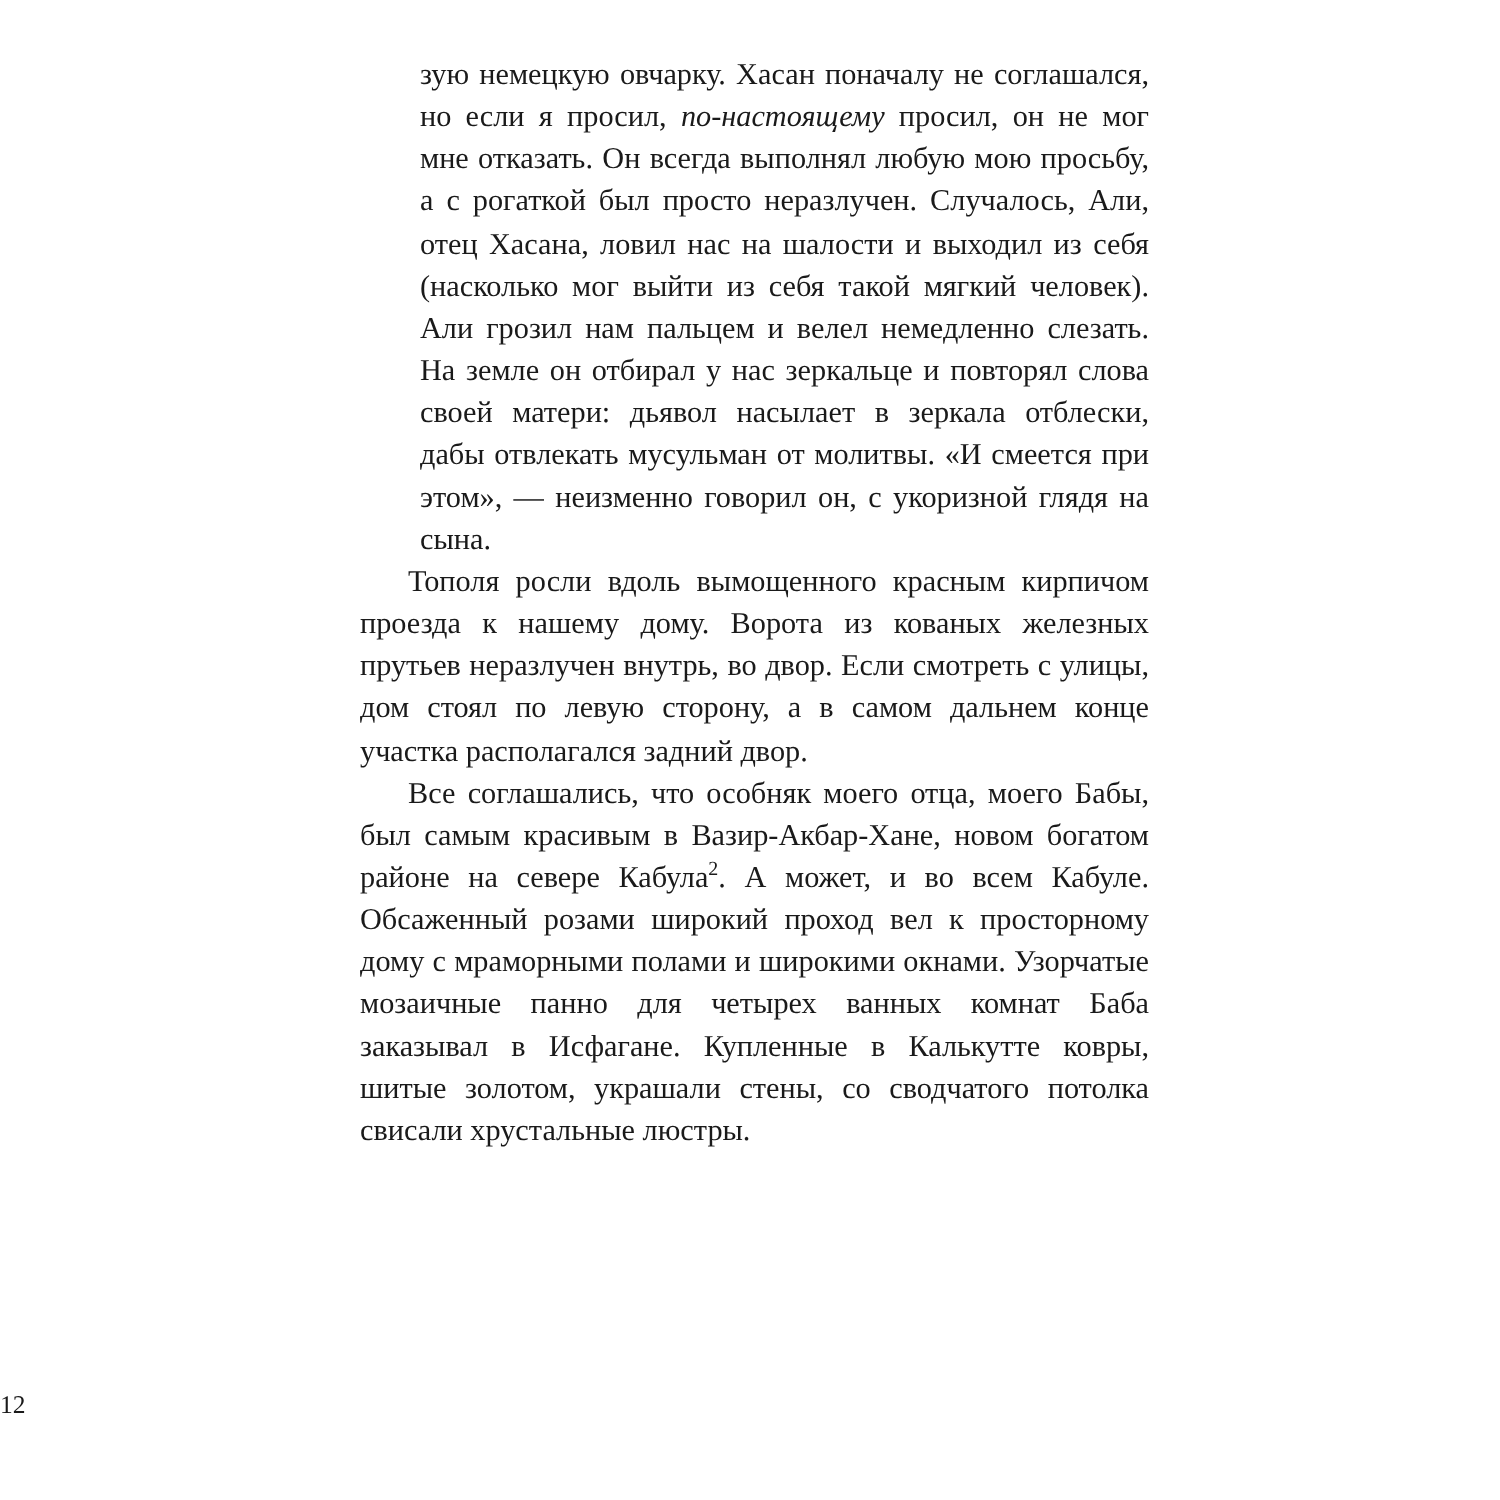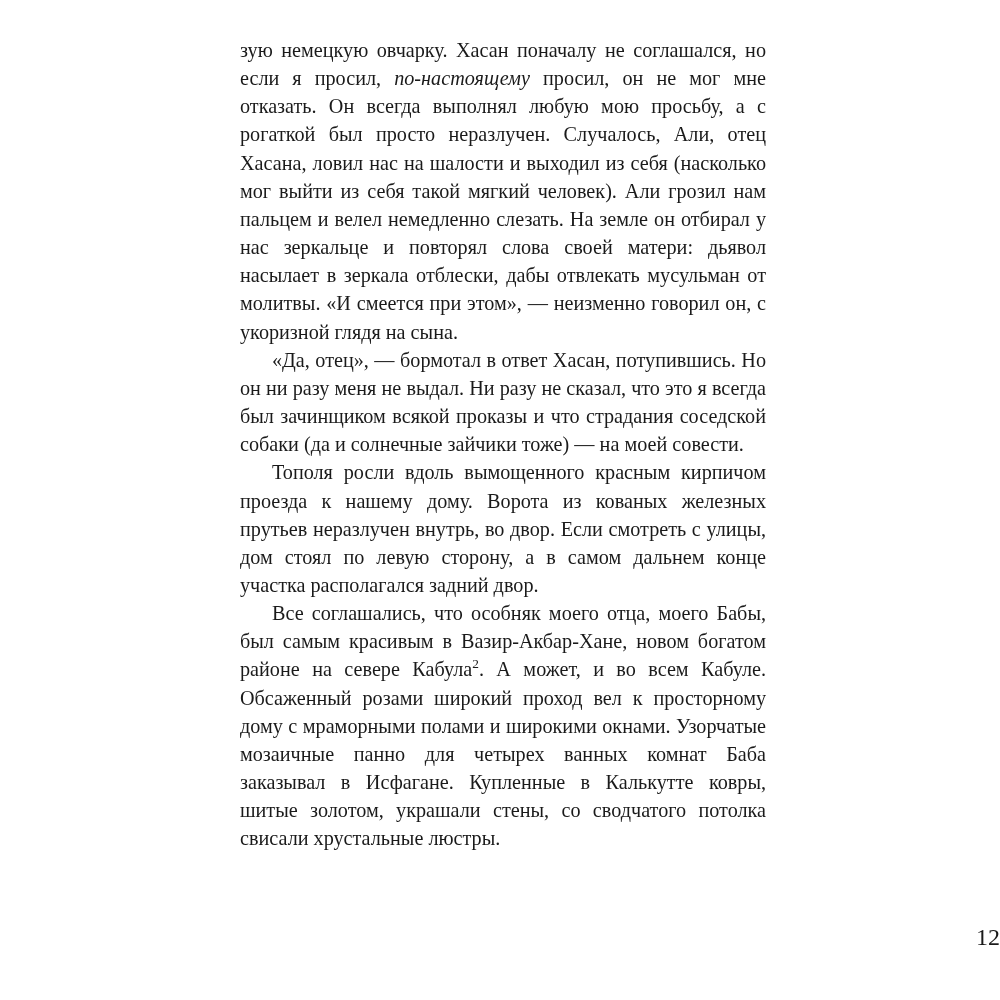--- a/index.html
+++ b/index.html
@@ -27,47 +27,47 @@
     text-align: justify;
     text-justify: inter-word;
     font-size: 20.2px;
     line-height: 28.15px;
     text-indent: 32px;
     hyphens: manual;
     -webkit-hyphens: manual;
   }
   .para.first {
     text-indent: 0;
+    margin-left: 40px;
   }
   .para em {
     font-style: italic;
   }
   .para sup {
     font-size: 0.66em;
     vertical-align: super;
     line-height: 0;
   }
   .folio {
     position: absolute;
     left: 0;
     top: 925px;
     width: 1000px;
-    text-align: right;
-    font-size: 24px;
+    text-align: left;
+    font-size: 17px;
     line-height: 24px;
     color: #1a1a1a;
   }
 </style>
 </head>
 <body>
 
 <div class="page">
 
   <div class="text-block">
     <p class="para first"><span>зую немецкую овчарку. Хасан поначалу не соглашался, но если я просил, </span><em>по-настоящему</em><span> просил, он не мог мне отказать. Он всегда выполнял любую мою просьбу, а с рогаткой был просто неразлучен. Случалось, Али, отец Хасана, ловил нас на шалости и выходил из себя (насколько мог выйти из себя такой мягкий человек). Али грозил нам пальцем и велел немедленно слезать. На земле он отбирал у нас зеркальце и повторял слова своей матери: дьявол насылает в зеркала отблески, дабы отвлекать мусульман от молитвы. «И смеется при этом», — неизменно говорил он, с укоризной глядя на сына.</span></p>
-    <p class="para"><span>«Да, отец», — бормотал в ответ Хасан, потупившись. Но он ни разу меня не выдал. Ни разу не сказал, что это я всегда был зачинщиком всякой проказы и что страдания соседской собаки (да и солнечные зайчики тоже) — на моей совести.</span></p>
     <p class="para"><span>Тополя росли вдоль вымощенного красным кирпичом проезда к нашему дому. Ворота из кованых железных прутьев неразлучен внутрь, во двор. Если смотреть с улицы, дом стоял по левую сторону, а в самом дальнем конце участка располагался задний двор.</span></p>
     <p class="para"><span>Все соглашались, что особняк моего отца, моего Бабы, был самым красивым в Вазир-Акбар-Хане, новом богатом районе на севере Кабула</span><sup>2</sup><span>. А может, и во всем Кабуле. Обсаженный розами широкий проход вел к просторному дому с мраморными полами и широкими окнами. Узорчатые мозаичные панно для четырех ванных комнат Баба заказывал в Исфагане. Купленные в Калькутте ковры, шитые золотом, украшали стены, со сводчатого потолка свисали хрустальные люстры.</span></p>
   </div>
 
   <div class="folio">12</div>
 
 </div>
 
 </body></html>

